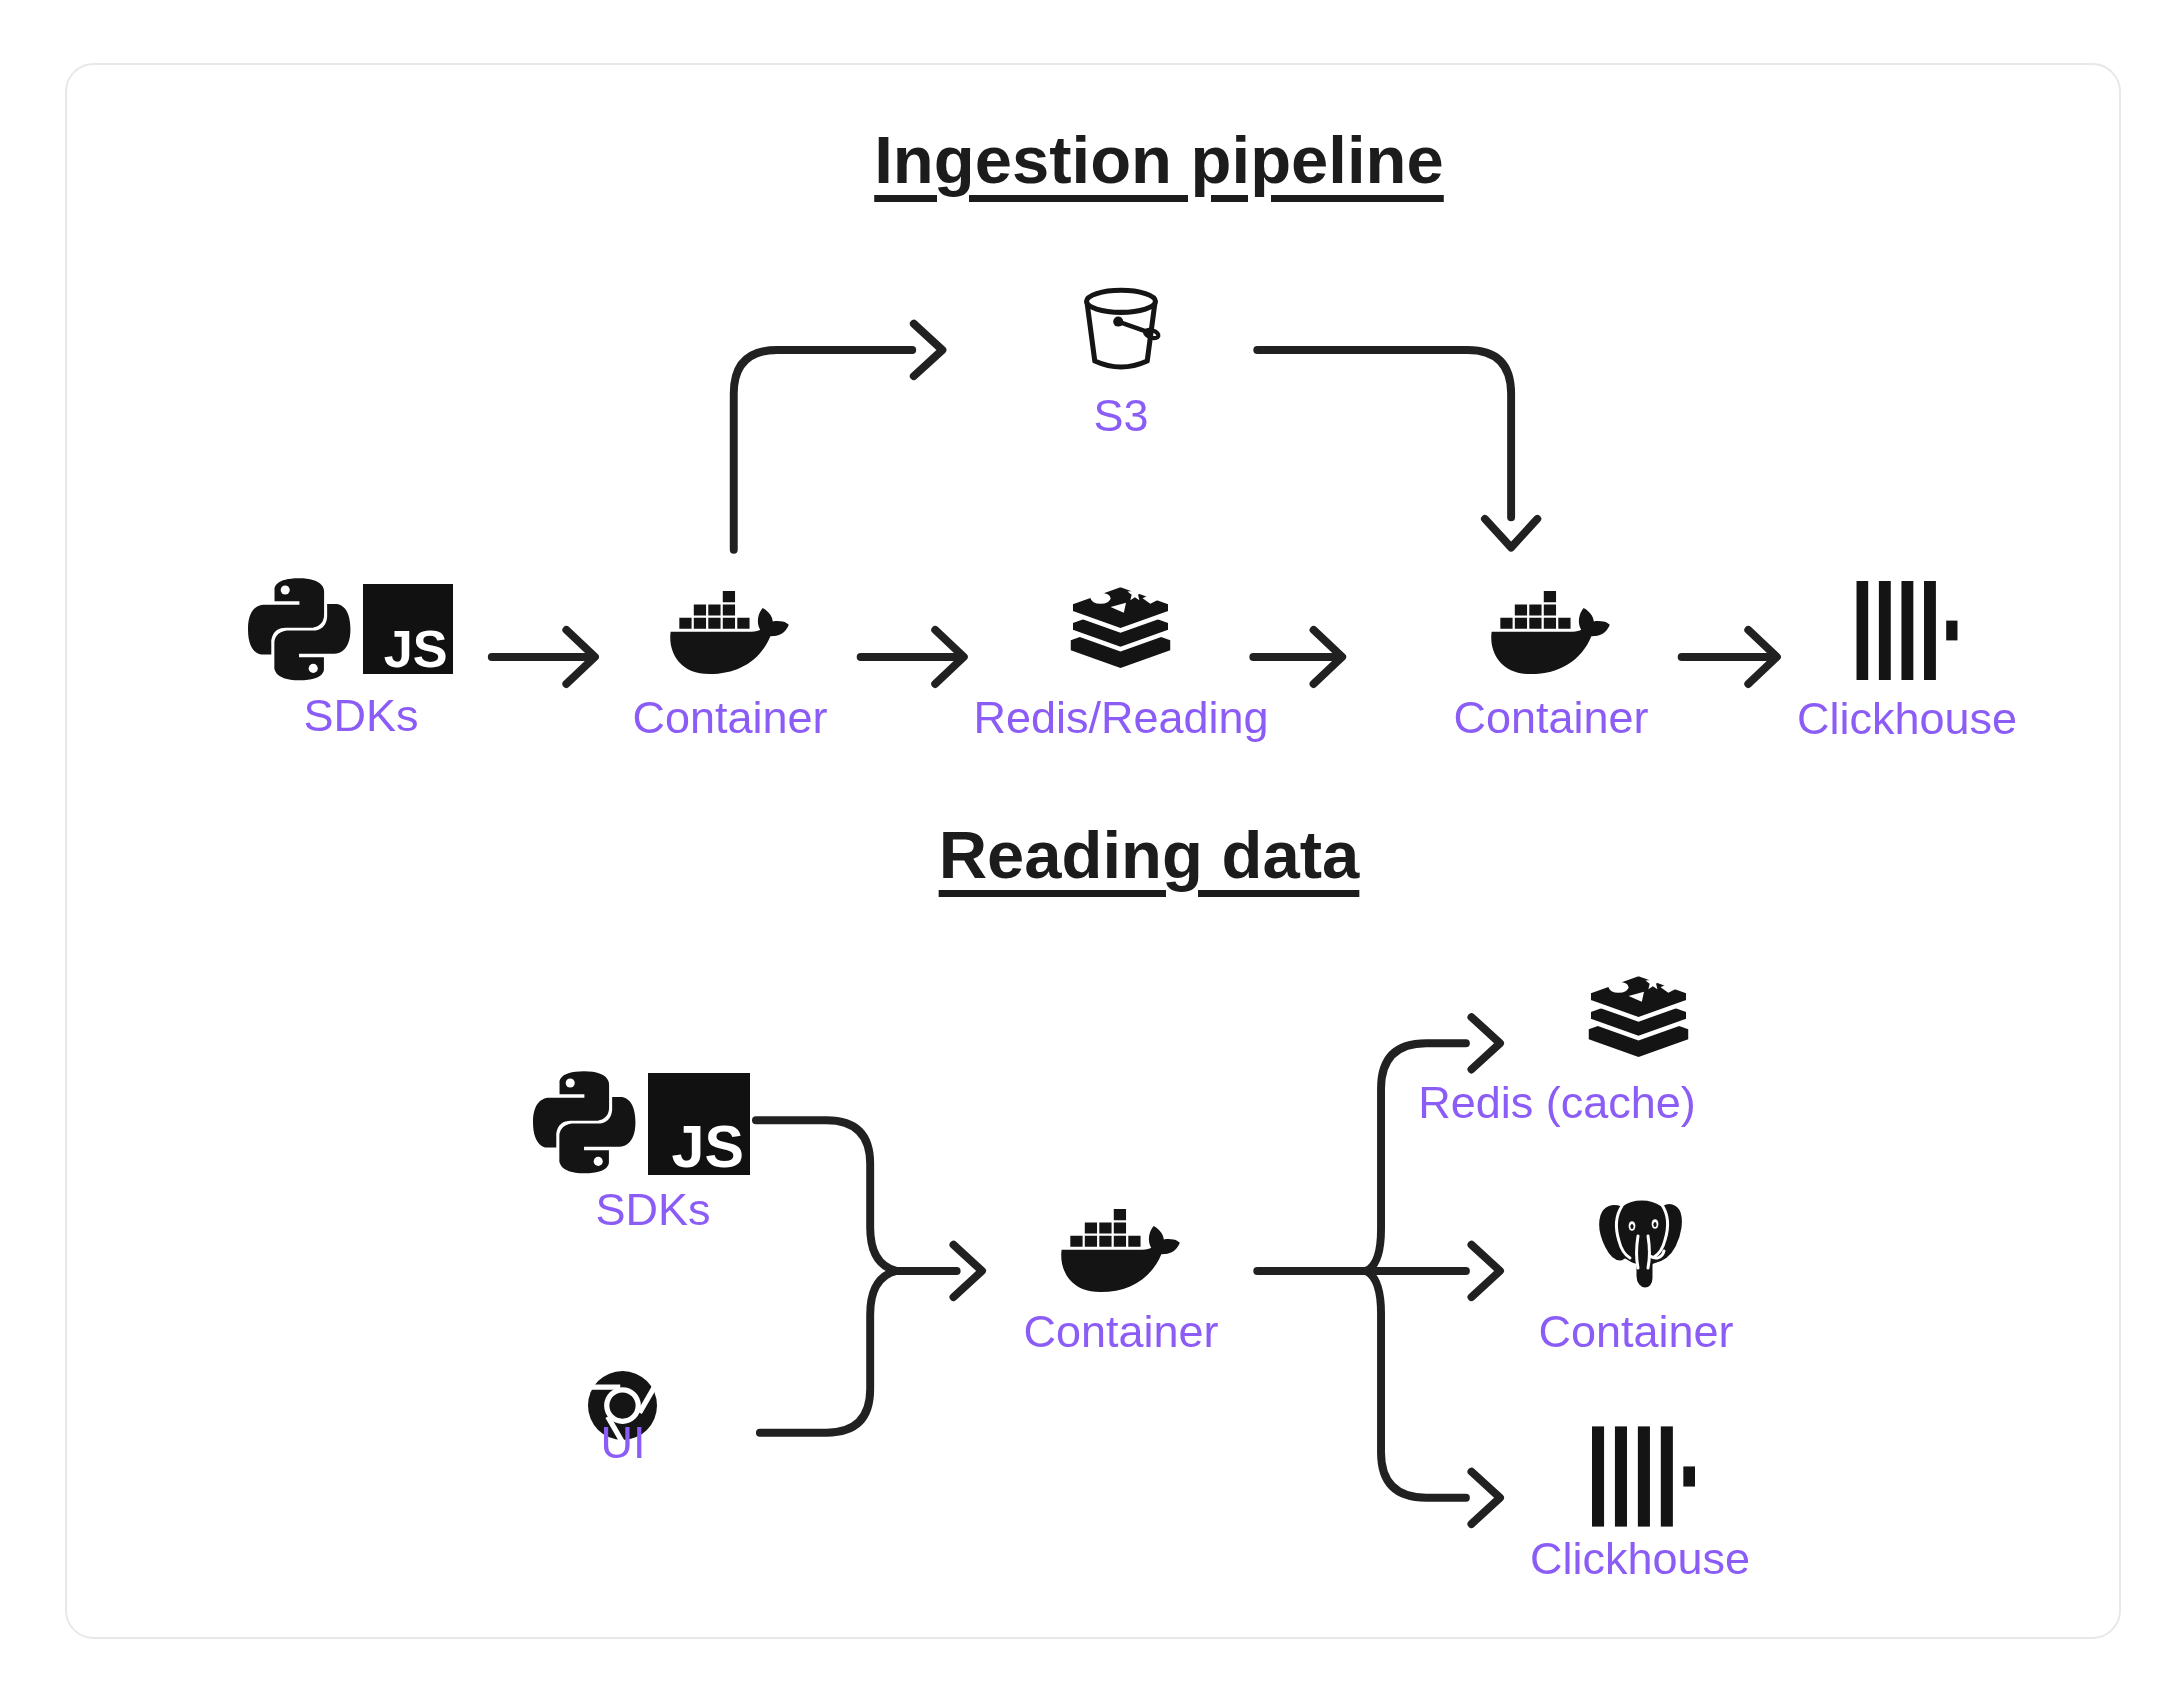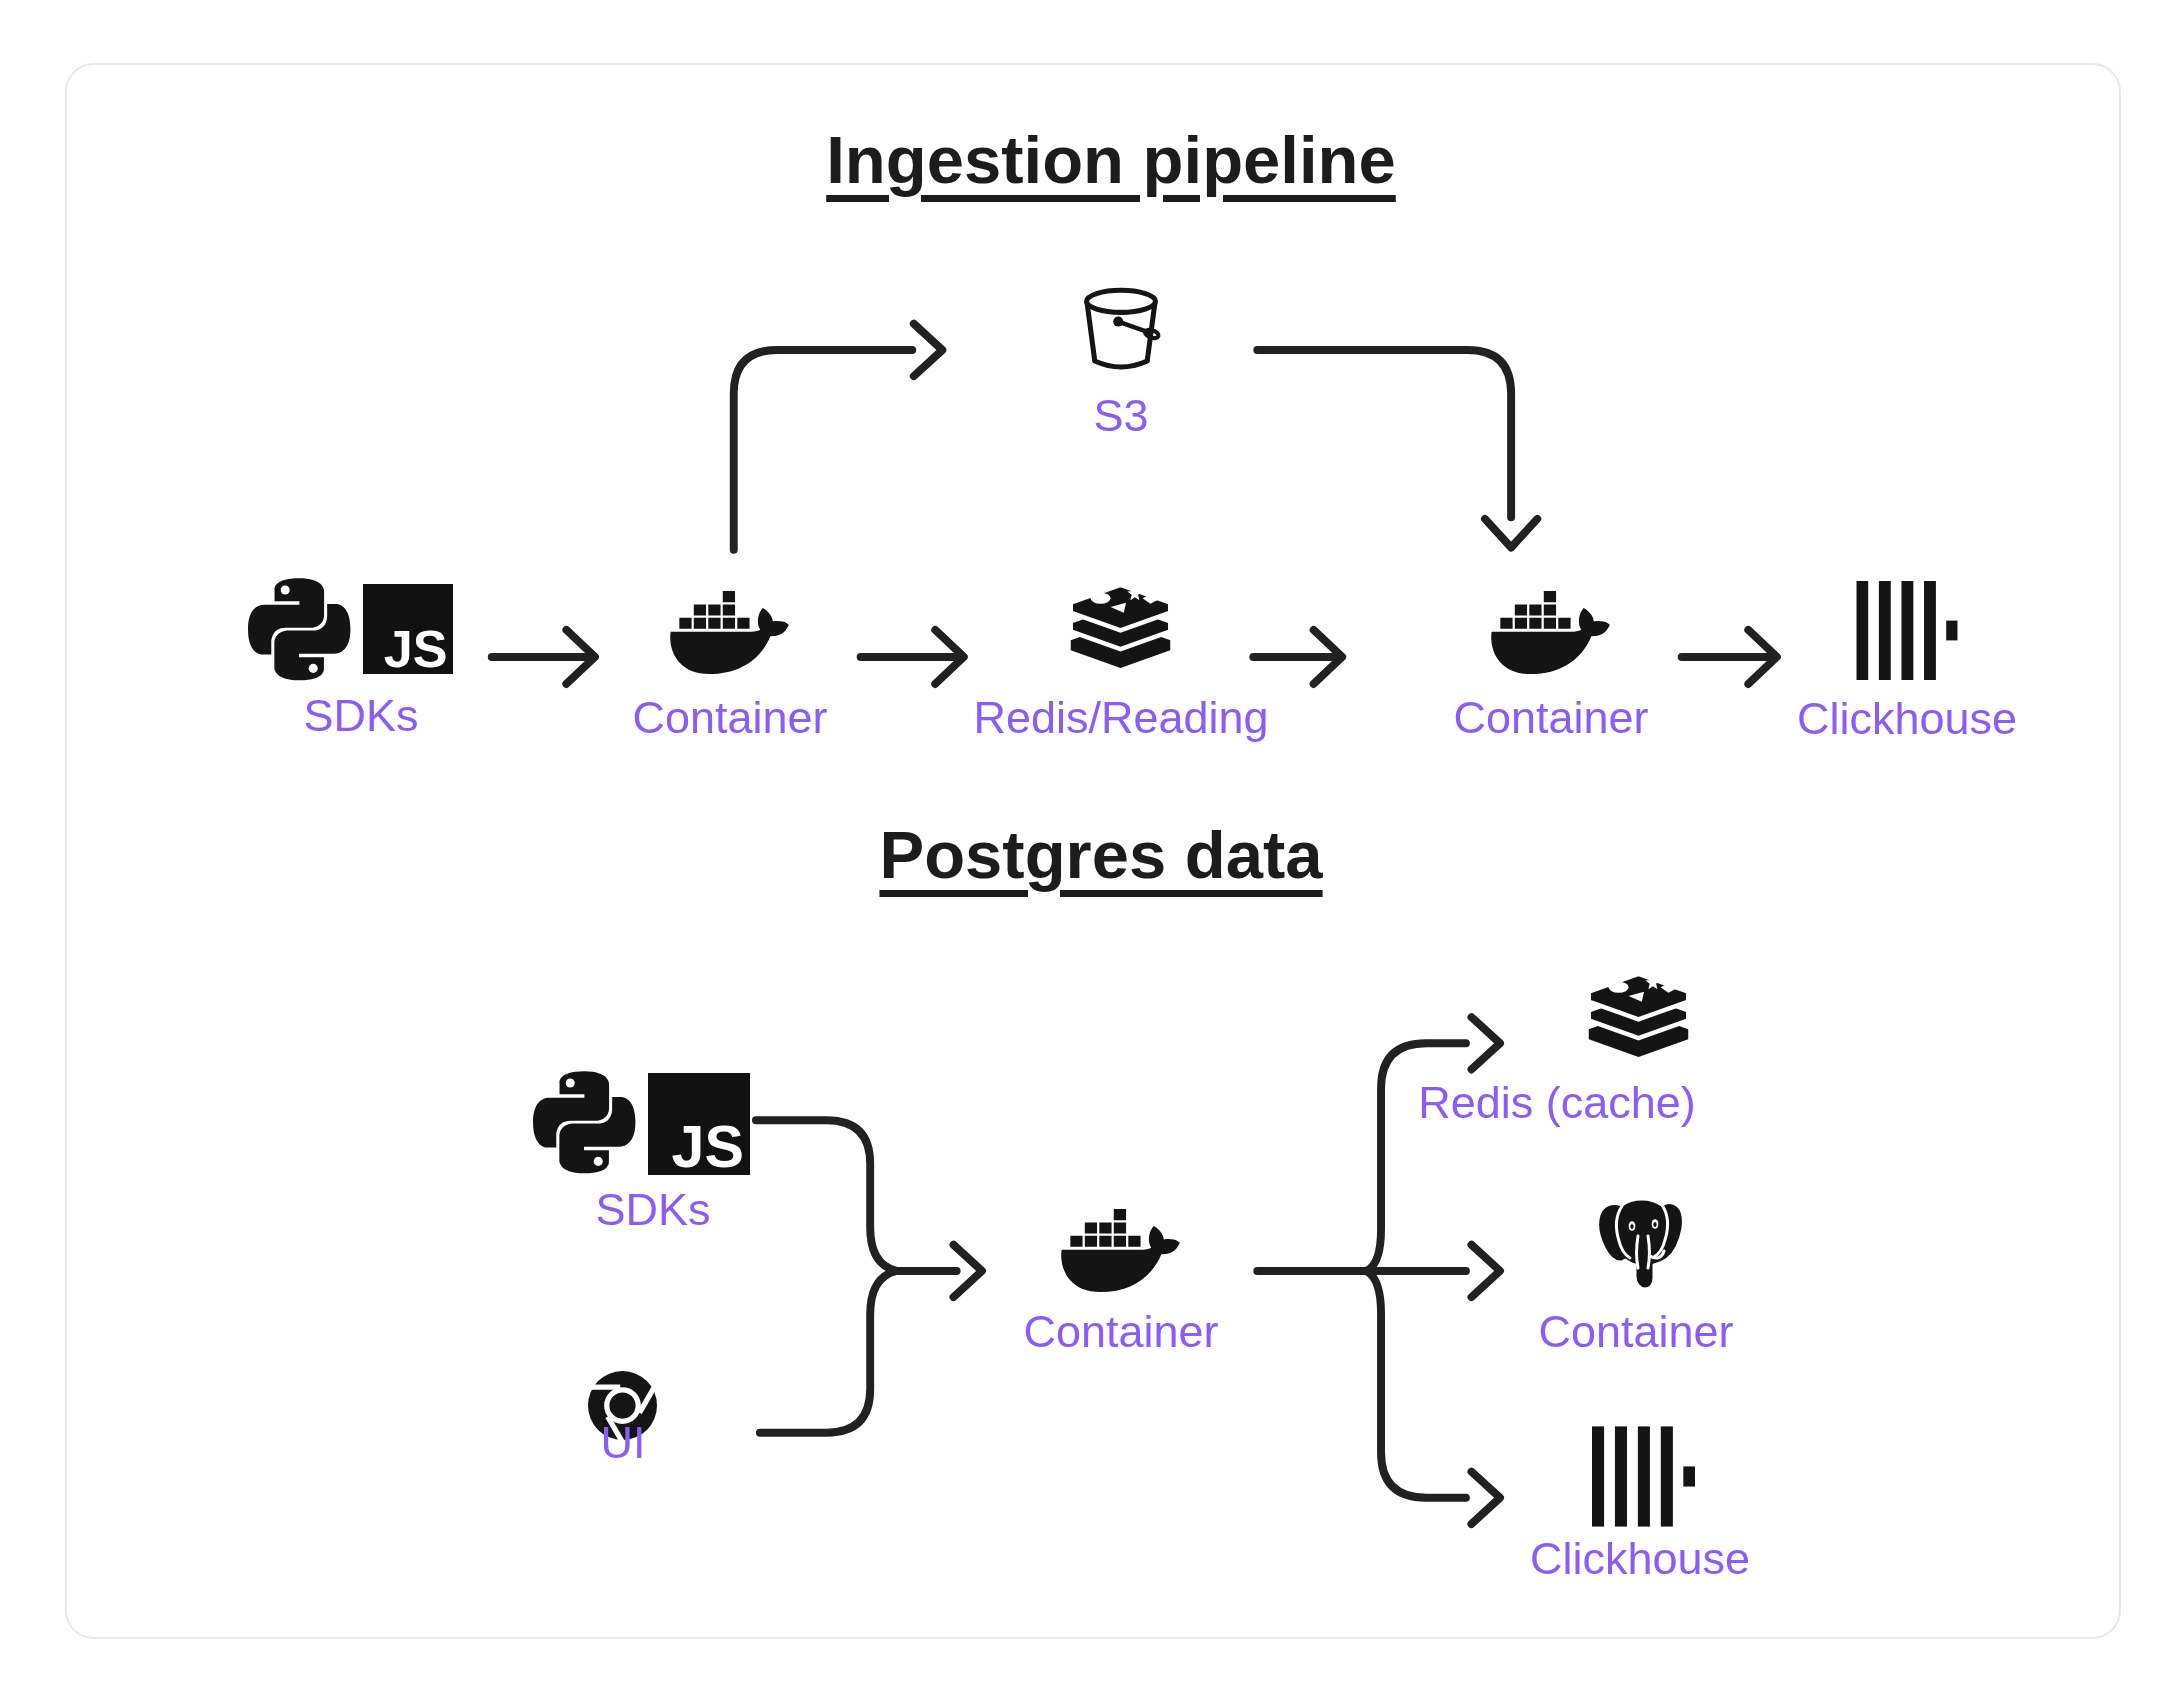--- a/index.html
+++ b/index.html
@@ -2,21 +2,21 @@
 <html style="font-size:12.7px"><head>
 <meta charset="utf-8">
 <style>
   html,body{margin:0;padding:0;background:#ffffff;}
   .canvas{position:relative;width:2183px;height:1701px;background:#ffffff;
           font-family:"Liberation Sans","DejaVu Sans",sans-serif;overflow:hidden;}
   .card{position:absolute;left:65px;top:63px;width:2052px;height:1572px;
         border:2.4px solid #e8e8e8;border-radius:28.6px;background:#ffffff;}
   .ttl{position:absolute;transform:translateX(-50%);font-size:67px;font-weight:bold;
        color:#1c1c1c;white-space:nowrap;letter-spacing:0px;
-       text-decoration:underline;text-decoration-thickness:7.1px;text-underline-offset:12px;}
+       text-decoration:underline;text-decoration-thickness:7.1px;text-underline-offset:12px;margin-left:48px;}
   .lbl{position:absolute;transform:translateX(-50%);font-size:45px;color:#8b5cf6;
        white-space:nowrap;}
   .ic{position:absolute;}
   .wires{position:absolute;left:0;top:0;pointer-events:none;}
 </style>
 </head>
 <body>
 
 <div class="canvas">
   <div class="card"></div>
@@ -146,21 +146,21 @@
           <path d="M1855 1569 L1891 1602 L1855 1635"></path>
       </g>
       <g>
         <path d="M1722 1602 Q1741 1611 1741 1656 V1831 Q1741 1888 1798 1888 H1848"></path>
         <path d="M1855 1855 L1891 1888 L1855 1921"></path>
       </g>
     </g>
   </svg>
 
   <div class="ttl" style="left:1111px;top:121px">Ingestion pipeline</div>
-  <div class="ttl" style="left:1101px;top:816px">Postgres data</div>
+  <div class="ttl" style="left:1101px;top:816px">Reading data</div>
 
   <svg class="ic" style="left:248px;top:578px" width="103" height="103" viewBox="0 0 130 130">
       <use href="#i-python"></use>
     </svg>
   <svg class="ic" style="left:363px;top:584px" width="90" height="90" viewBox="0 0 114 114">
       <use href="#i-js"></use>
     </svg>
   <svg class="ic" style="left:670px;top:585px" width="119" height="95" viewBox="0 0 150 120">
       <use href="#i-docker"></use>
     </svg>

